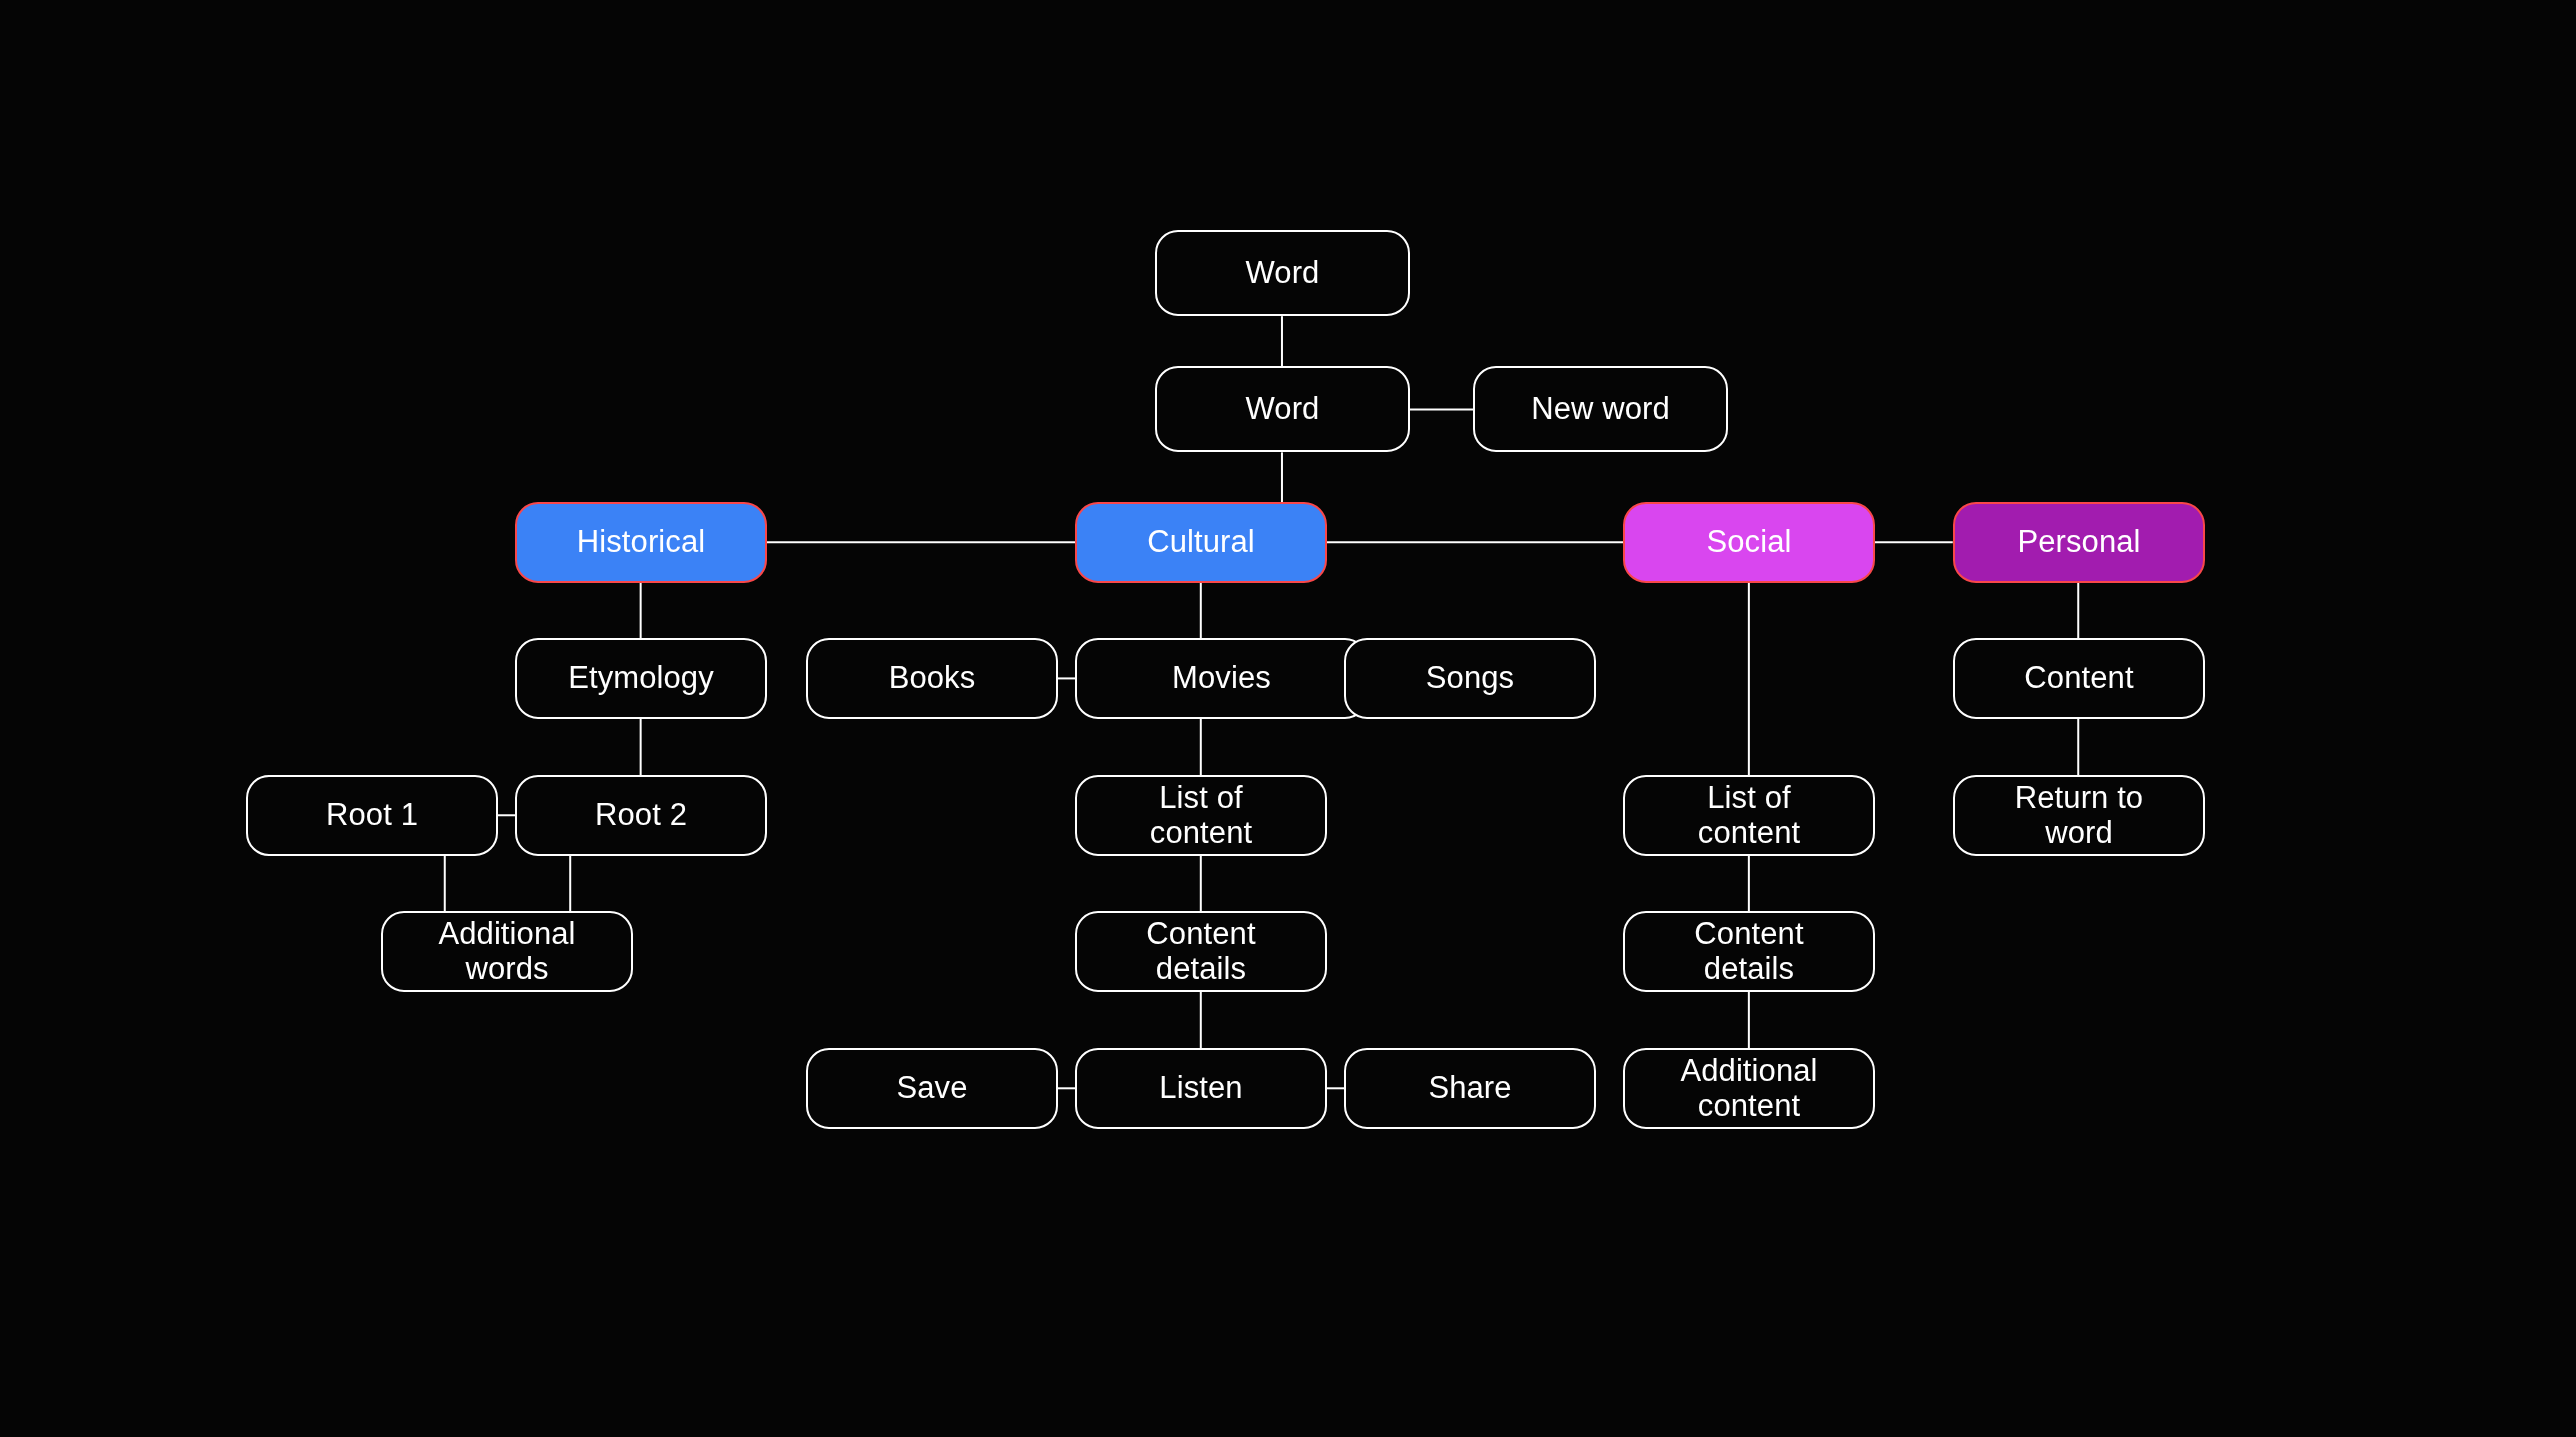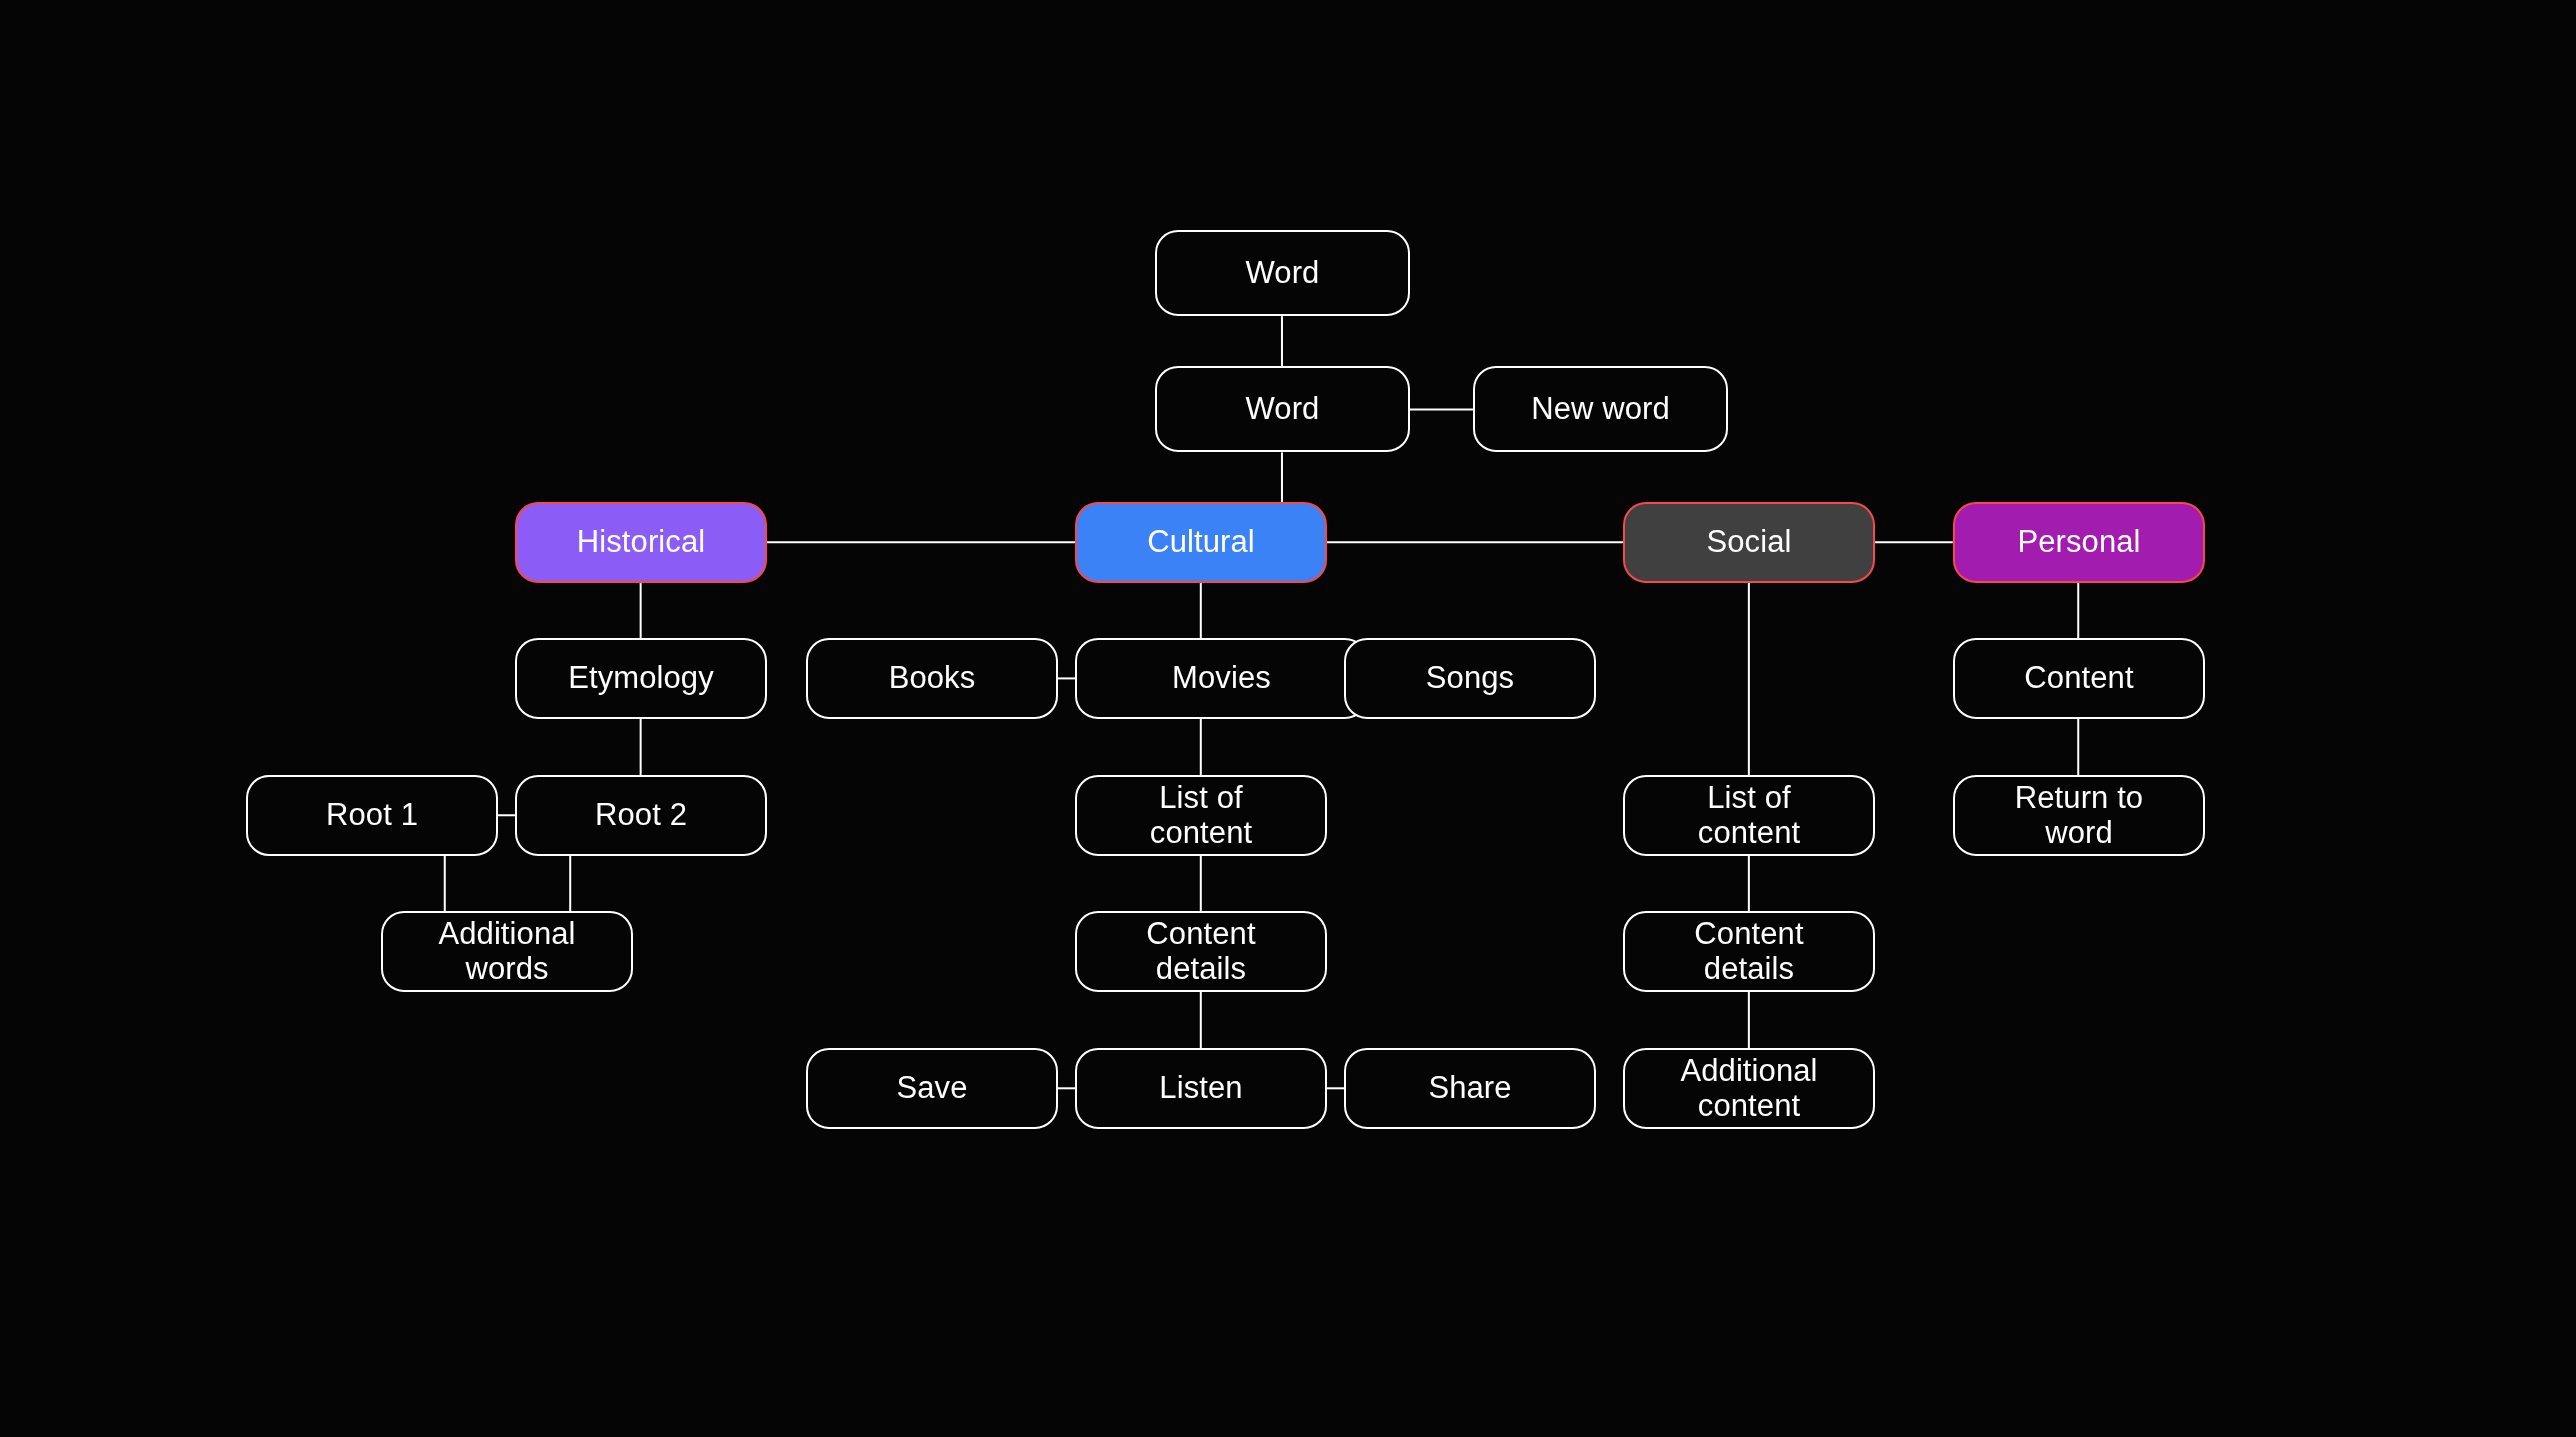--- a/index.html
+++ b/index.html
@@ -86,27 +86,27 @@
   <div id="nodes">
       <div class="node outline" style="left: 1155px; top: 230px; width: 255px; height: 86px; border-color: rgb(255, 255, 255);">
         <span class="lbl">Word</span>
       </div>
       <div class="node outline" style="left: 1155px; top: 366px; width: 255px; height: 86px; border-color: rgb(255, 255, 255);">
         <span class="lbl">Word</span>
       </div>
       <div class="node outline" style="left: 1473px; top: 366px; width: 255px; height: 86px; border-color: rgb(255, 255, 255);">
         <span class="lbl">New word</span>
       </div>
-      <div class="node filled" style="left: 515px; top: 502px; width: 252px; height: 81px; background: #8b5cf6; border-color: rgb(249, 71, 74);">
+      <div class="node filled" style="left: 515px; top: 502px; width: 252px; height: 81px; background: #3b82f6; border-color: rgb(249, 71, 74);">
         <span class="lbl">Historical</span>
       </div>
       <div class="node filled" style="left: 1075px; top: 502px; width: 252px; height: 81px; background: #3b82f6; border-color: rgb(249, 71, 74);">
         <span class="lbl">Cultural</span>
       </div>
-      <div class="node filled" style="left: 1623px; top: 502px; width: 252px; height: 81px; background: #404040; border-color: rgb(249, 71, 74);">
+      <div class="node filled" style="left: 1623px; top: 502px; width: 252px; height: 81px; background: #d946ef; border-color: rgb(249, 71, 74);">
         <span class="lbl">Social</span>
       </div>
       <div class="node filled" style="left: 1953px; top: 502px; width: 252px; height: 81px; background: #a21caf; border-color: rgb(249, 71, 74);">
         <span class="lbl">Personal</span>
       </div>
       <div class="node outline" style="left: 515px; top: 638px; width: 252px; height: 81px; border-color: rgb(255, 255, 255); text-align: center;">
         <span class="lbl">Etymology</span>
       </div>
       <div class="node outline" style="left: 806px; top: 638px; width: 252px; height: 81px; border-color: rgb(255, 255, 255);">
         <span class="lbl">Books</span>

